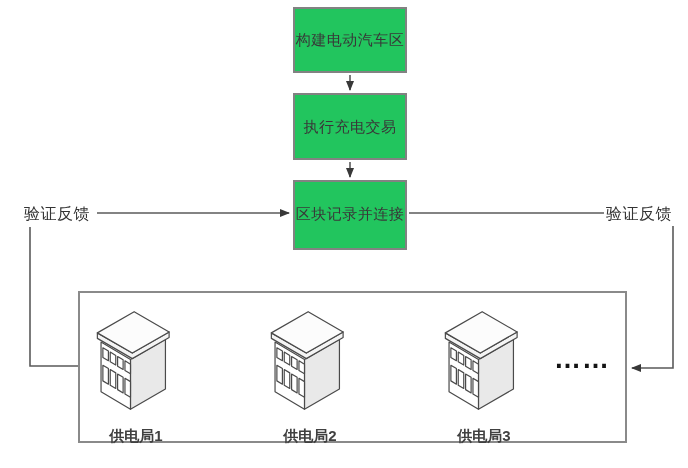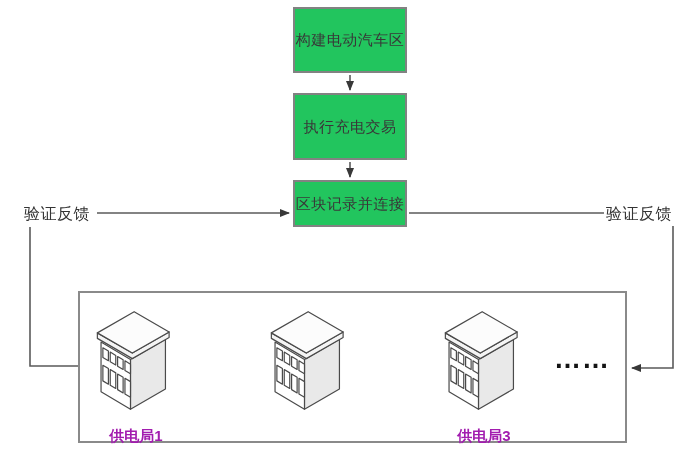--- a/index.html
+++ b/index.html
@@ -26,21 +26,21 @@
     justify-content: center;
     align-items: center;
     text-align: center;
     font-size: 15px;
     line-height: 1.45;
     color: #383838;
     letter-spacing: 0.5px;
   }
   .box-1 { left: 293px; top: 7px;   height: 66px; }
   .box-2 { left: 293px; top: 93px;  height: 67px; }
-  .box-3 { left: 293px; top: 180px; height: 47px; }
+  .box-3 { left: 293px; top: 180px; height: 70px; font-family: Liberation Serif, serif; }
 
   
   svg.connectors {
     position: absolute;
     left: 0; top: 0;
     width: 688px; height: 468px;
     pointer-events: none;
   }
   svg.connectors line, svg.connectors polyline {
     stroke: #5a5a5a;
@@ -73,21 +73,21 @@
   .station-2 { left: 184px; top: 14px; }
   .station-3 { left: 358px; top: 14px; }
   .station-label {
     position: absolute;
     width: 92px;
     top: 120px;
     left: 0;
     text-align: center;
     font-size: 15px;
     font-weight: 600;
-    color: #a21caf;
+    color: #404040;
   }
 
   .ellipsis-dots {
     position: absolute;
     left: 554px; top: 346px;
     font-size: 27px;
     font-weight: 900;
     letter-spacing: 1px;
     color: #141414;
     line-height: 1;
@@ -161,20 +161,21 @@
       <svg class="building" viewBox="0 0 100 115">
         <use href="#bldg"></use>
       </svg>
       <div class="station-label">供电局1</div>
     </div>
 
     <div class="station station-2">
       <svg class="building" viewBox="0 0 100 115">
         <use href="#bldg"></use>
       </svg>
+      <div class="station-label">供电局2</div>
     </div>
 
     <div class="station station-3">
       <svg class="building" viewBox="0 0 100 115">
         <use href="#bldg"></use>
       </svg>
       <div class="station-label">供电局3</div>
     </div>
 
   </div>

